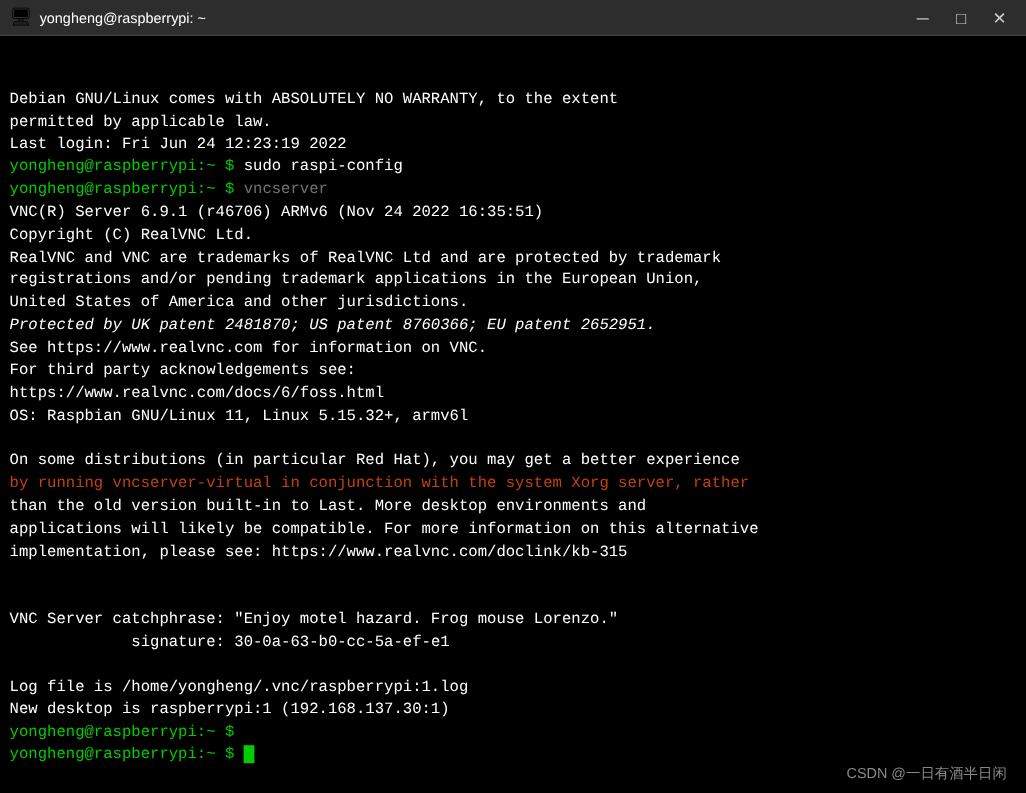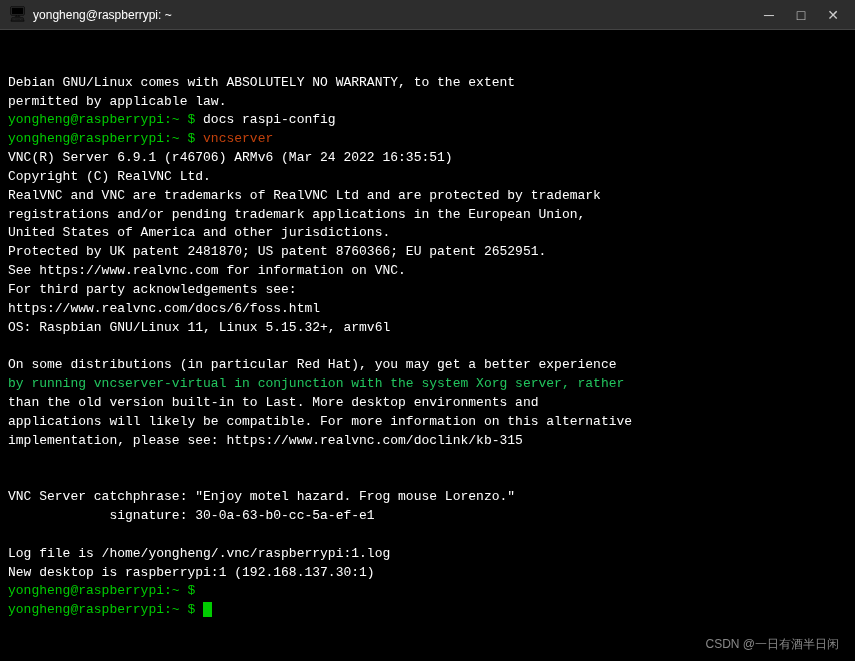--- a/index.html
+++ b/index.html
@@ -102,35 +102,36 @@
   <div class="titlebar-controls">
     <button class="titlebar-btn">─</button>
     <button class="titlebar-btn">□</button>
     <button class="titlebar-btn close">✕</button>
   </div>
 </div>
 
 <div class="terminal" id="terminal">
   <span class="line" style="color: rgb(255, 255, 255);">Debian GNU/Linux comes with ABSOLUTELY NO WARRANTY, to the extent
 </span><span class="line" style="color: rgb(255, 255, 255);">permitted by applicable law.
-</span><span class="line"><span style="color: rgb(0, 204, 0);">yongheng@raspberrypi:~ $ </span><span style="color: rgb(255, 255, 255);">docs raspi-config</span>
-</span><span class="line"><span style="color: rgb(0, 204, 0);">yongheng@raspberrypi:~ $ </span><span style="color: #c2410c;">vncserver</span>
-</span><span class="line" style="color: rgb(255, 255, 255);">VNC(R) Server 6.9.1 (r46706) ARMv6 (Mar 24 2022 16:35:51)
+</span><span class="line" style="color: rgb(255, 255, 255);">Last login: Fri Jun 24 12:23:19 2022
+</span><span class="line"><span style="color: rgb(0, 204, 0);">yongheng@raspberrypi:~ $ </span><span style="color: rgb(255, 255, 255);">sudo raspi-config</span>
+</span><span class="line"><span style="color: rgb(0, 204, 0);">yongheng@raspberrypi:~ $ </span><span style="color: #737373;">vncserver</span>
+</span><span class="line" style="color: rgb(255, 255, 255);">VNC(R) Server 6.9.1 (r46706) ARMv6 (Nov 24 2022 16:35:51)
 </span><span class="line" style="color: rgb(255, 255, 255);">Copyright (C) RealVNC Ltd.
 </span><span class="line" style="color: rgb(255, 255, 255);">RealVNC and VNC are trademarks of RealVNC Ltd and are protected by trademark
 </span><span class="line" style="color: rgb(255, 255, 255);">registrations and/or pending trademark applications in the European Union,
 </span><span class="line" style="color: rgb(255, 255, 255);">United States of America and other jurisdictions.
-</span><span class="line" style="color: rgb(255, 255, 255);">Protected by UK patent 2481870; US patent 8760366; EU patent 2652951.
+</span><span class="line" style="color: rgb(255, 255, 255); font-style: italic;">Protected by UK patent 2481870; US patent 8760366; EU patent 2652951.
 </span><span class="line" style="color: rgb(255, 255, 255);">See https://www.realvnc.com for information on VNC.
 </span><span class="line" style="color: rgb(255, 255, 255);">For third party acknowledgements see:
 </span><span class="line" style="color: rgb(255, 255, 255);">https://www.realvnc.com/docs/6/foss.html
 </span><span class="line" style="color: rgb(255, 255, 255);">OS: Raspbian GNU/Linux 11, Linux 5.15.32+, armv6l
 </span><span class="line">
 </span><span class="line" style="color: rgb(255, 255, 255);">On some distributions (in particular Red Hat), you may get a better experience
-</span><span class="line" style="color: #22c55e;">by running vncserver-virtual in conjunction with the system Xorg server, rather
+</span><span class="line" style="color: #c2410c;">by running vncserver-virtual in conjunction with the system Xorg server, rather
 </span><span class="line" style="color: rgb(255, 255, 255);">than the old version built-in to Last. More desktop environments and
 </span><span class="line" style="color: rgb(255, 255, 255);">applications will likely be compatible. For more information on this alternative
 </span><span class="line" style="color: rgb(255, 255, 255);">implementation, please see: https://www.realvnc.com/doclink/kb-315
 </span><span class="line">
 </span><span class="line">
 </span><span class="line" style="color: rgb(255, 255, 255);">VNC Server catchphrase: "Enjoy motel hazard. Frog mouse Lorenzo."
 </span><span class="line" style="color: rgb(255, 255, 255);">             signature: 30-0a-63-b0-cc-5a-ef-e1
 </span><span class="line">
 </span><span class="line" style="color: rgb(255, 255, 255);">Log file is /home/yongheng/.vnc/raspberrypi:1.log
 </span><span class="line" style="color: rgb(255, 255, 255);">New desktop is raspberrypi:1 (192.168.137.30:1)

